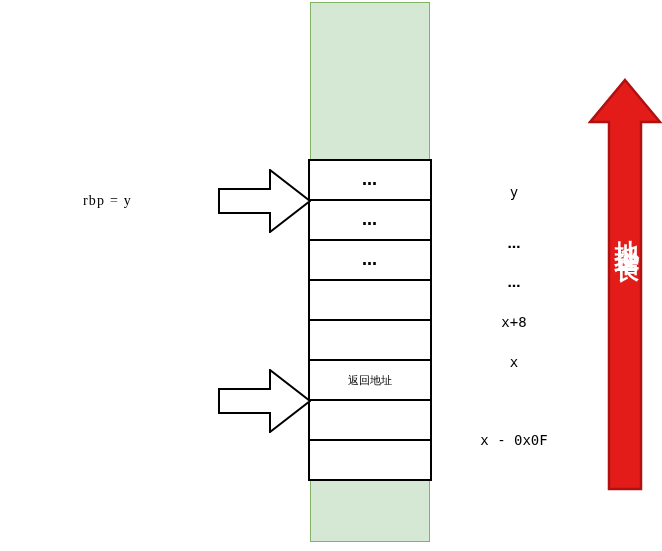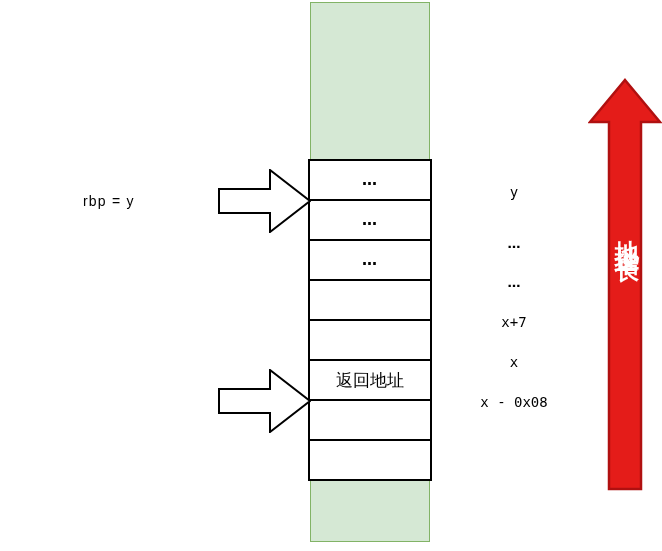--- a/index.html
+++ b/index.html
@@ -21,25 +21,25 @@
     position:absolute; left:308px; top:159px; width:124px;
     display:flex; flex-direction:column;
   }
   .cell {
     height:42px; margin-top:-2px; box-sizing:border-box;
     background:#ffffff; border:2px solid #000;
     display:flex; align-items:center; justify-content:center;
   }
   .cell:first-child { margin-top:0; }
   .cell .dots { font-weight:bold; font-size:15px; letter-spacing:1px; }
-  .cell .cjk  { font-size:17px; }
+  .cell .cjk  { font-size:11px; }
   
   .reg-label {
     position:absolute;
-    font-family:Liberation Sans, sans-serif;
+    font-family:Liberation Serif, serif;
     font-size:14px; letter-spacing:1.2px; white-space:pre;
   }
   #rbp-label { left:83px; top:193px; }
   #rsp-label { left:47px; top:393px; }
   
   .addr-label {
     position:absolute; left:440px; width:148px; text-align:center;
     font-family:"DejaVu Sans Mono","Liberation Mono",monospace;
     font-size:14px; line-height:18px; white-space:pre;
   }
@@ -96,22 +96,22 @@
   <svg id="rbp-arrow" class="ptr-arrow" viewBox="0 0 93 64">
     <polygon points="1,20 52,20 52,1 92,32 52,63 52,44 1,44" fill="#ffffff" stroke="#000000" stroke-width="2" stroke-linejoin="miter"></polygon>
   </svg>
   <svg id="rsp-arrow" class="ptr-arrow" viewBox="0 0 93 64">
     <polygon points="1,20 52,20 52,1 92,32 52,63 52,44 1,44" fill="#ffffff" stroke="#000000" stroke-width="2" stroke-linejoin="miter"></polygon>
   </svg>
 
   <div class="addr-label" style="top:183px">y</div>
   <div class="addr-label dots" style="top:235px">…</div>
   <div class="addr-label dots" style="top:274px">…</div>
-  <div class="addr-label" style="top:313px">x+7</div>
+  <div class="addr-label" style="top:313px">x+8</div>
   <div class="addr-label" style="top:353px">x</div>
-  <div class="addr-label" style="top:393px">x - 0x08</div>
+  <div class="addr-label" style="top:431px">x - 0x0F</div>
 
   <svg id="growth-arrow" viewBox="0 0 74 413">
     <polygon points="37,2 72,44 53,44 53,411 21,411 21,44 2,44" fill="var(--arrow-fill,#e41c19)" stroke="var(--arrow-border,#b01010)" stroke-width="2.5" stroke-linejoin="miter"></polygon>
   </svg>
   <div id="growth-label">地址增长</div>
 
 </div>
 
 </body></html>

